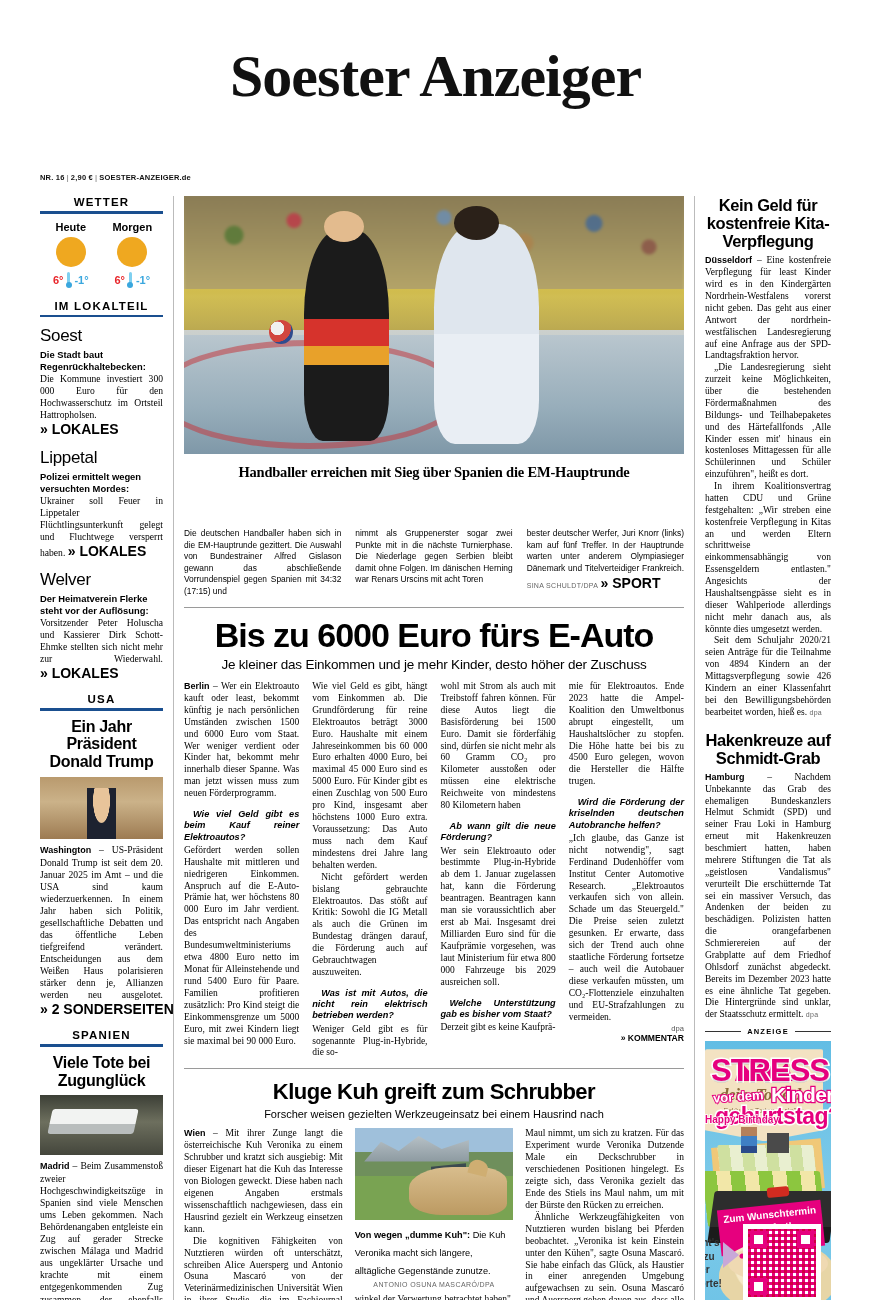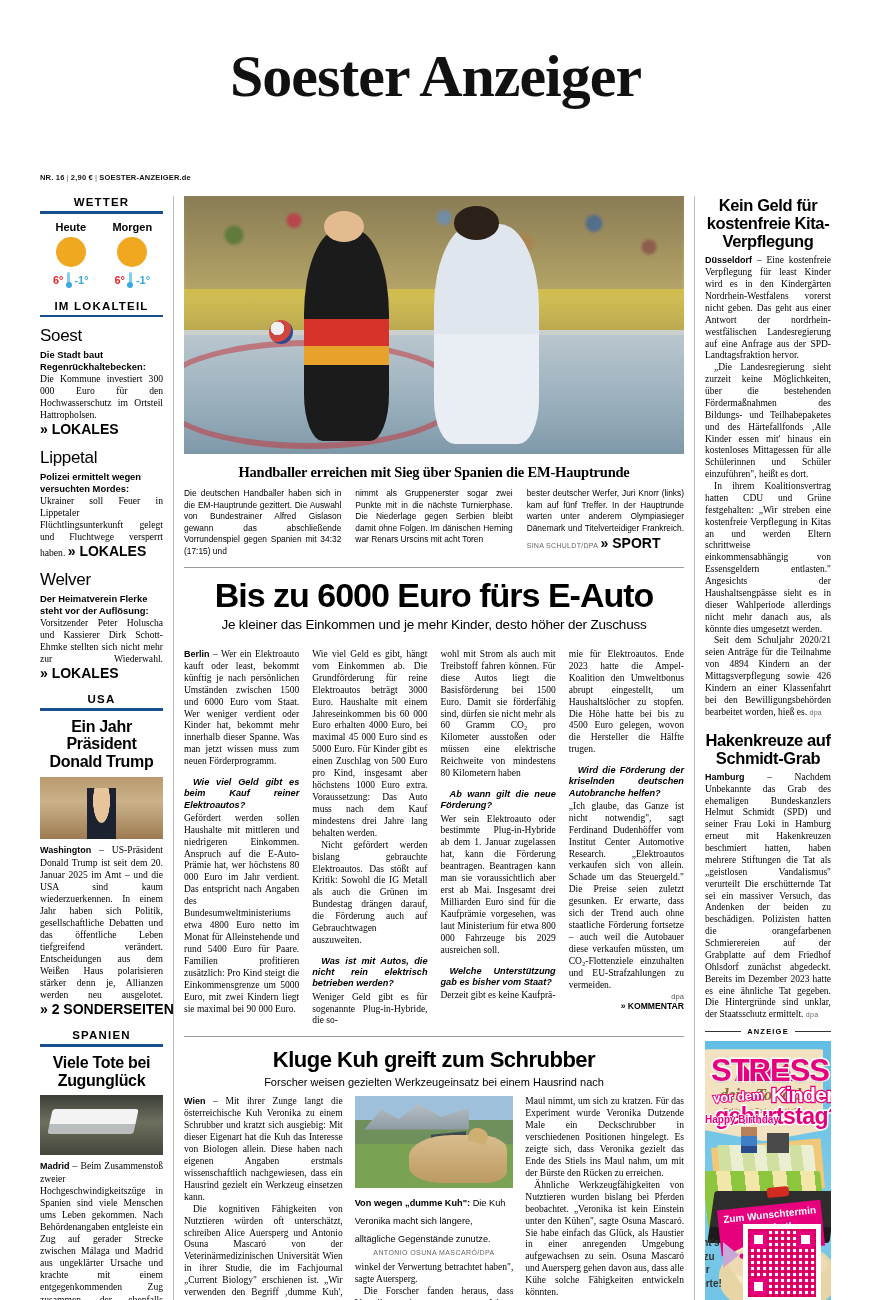--- a/index.html
+++ b/index.html
@@ -179,38 +179,38 @@
 
   .cap-head {
     font-family: Liberation Serif, serif;
     font-weight: bold; font-size: 14.5px; text-align: center;
     margin: 10px 0 7px; letter-spacing: -0.2px;
   }
   .cap-cols { display: flex; gap: 14px; }
   .cap-cols > div { flex: 1; }
   .cap-txt {
     font-family: "Liberation Sans", sans-serif;
-    font-size: 8.4px; line-height: 1.38; text-align: justify;
+    font-size: 8.4px; line-height: 1.38; text-align: justify; margin-top: 40px;
   }
   .credit {
     font-family: "Liberation Sans", sans-serif;
     font-size: 7px; color: #666; letter-spacing: .3px;
   }
   .hr-thin { height: 1px; background: #9a9a9a; margin: 9px 0 10px; }
 
   .main-head {
     font-family: "Liberation Sans", sans-serif;
     font-weight: bold; font-size: 34px; text-align: center;
     letter-spacing: -1px; line-height: 1.04;
   }
   .main-sub {
     font-family: "Liberation Sans", sans-serif;
     font-size: 13.5px; text-align: center; margin-top: 4px; letter-spacing: -0.2px;
   }
-  .three-col { display: flex; gap: 13px; margin-top: 17px; }
+  .three-col { display: flex; gap: 13px; margin-top: 9px; }
   .three-col > div { flex: 1; }
   .art-txt {
     font-family: "Liberation Serif", serif;
     font-size: 9.5px; line-height: 1.255; text-align: justify; hyphens: auto;
   }
   .art-txt p { text-indent: 9px; margin: 0; }
   .art-txt p.first { text-indent: 0; }
   .dateline { font-weight: bold; font-family:"Liberation Sans", sans-serif; font-size: 9px; }
   .qhead {
     font-family: "Liberation Sans", sans-serif;
@@ -543,21 +543,21 @@
         </div>
       </div>
 
       <div class="hr-thin"></div>
 
       <div class="cow-head">Kluge Kuh greift zum Schrubber</div>
       <div class="cow-sub">Forscher weisen gezielten Werkzeugeinsatz bei einem Hausrind nach</div>
 
       <div class="cow-cols">
         <div class="art-txt">
-          <p class="first"><span class="dateline">Wien</span> <span>– Mit ihrer Zunge langt die österreichische Kuh Veronika zu einem Schrubber und kratzt sich ausgiebig: Mit dieser Eigenart hat die Kuh das Interesse von Biologen allein. Diese haben nach eigenen Angaben erstmals wissenschaftlich nachgewiesen, dass ein Hausrind gezielt ein Werkzeug einsetzen kann.</span></p>
+          <p class="first"><span class="dateline">Wien</span> <span>– Mit ihrer Zunge langt die österreichische Kuh Veronika zu einem Schrubber und kratzt sich ausgiebig: Mit dieser Eigenart hat die Kuh das Interesse von Biologen geweckt. Diese haben nach eigenen Angaben erstmals wissenschaftlich nachgewiesen, dass ein Hausrind gezielt ein Werkzeug einsetzen kann.</span></p>
           <p>Die kognitiven Fähigkeiten von Nutztieren würden oft unterschätzt, schreiben Alice Auersperg und Antonio Osuna Mascaró von der Veterinärmedizinischen Universität Wien in ihrer Studie, die im Fachjournal „Current Biology" erschienen ist. „Wir verwenden den Begriff ‚dumme Kuh', weil wir diese Tiere nur aus dem Blick-</p>
         </div>
         <div>
           <div class="photo ph-cow">
             <div class="mount"></div>
               <div class="roof"></div>
               <div class="cow"></div>
               <div class="horn"></div>
           </div>
           <div style="margin-top:4px">

